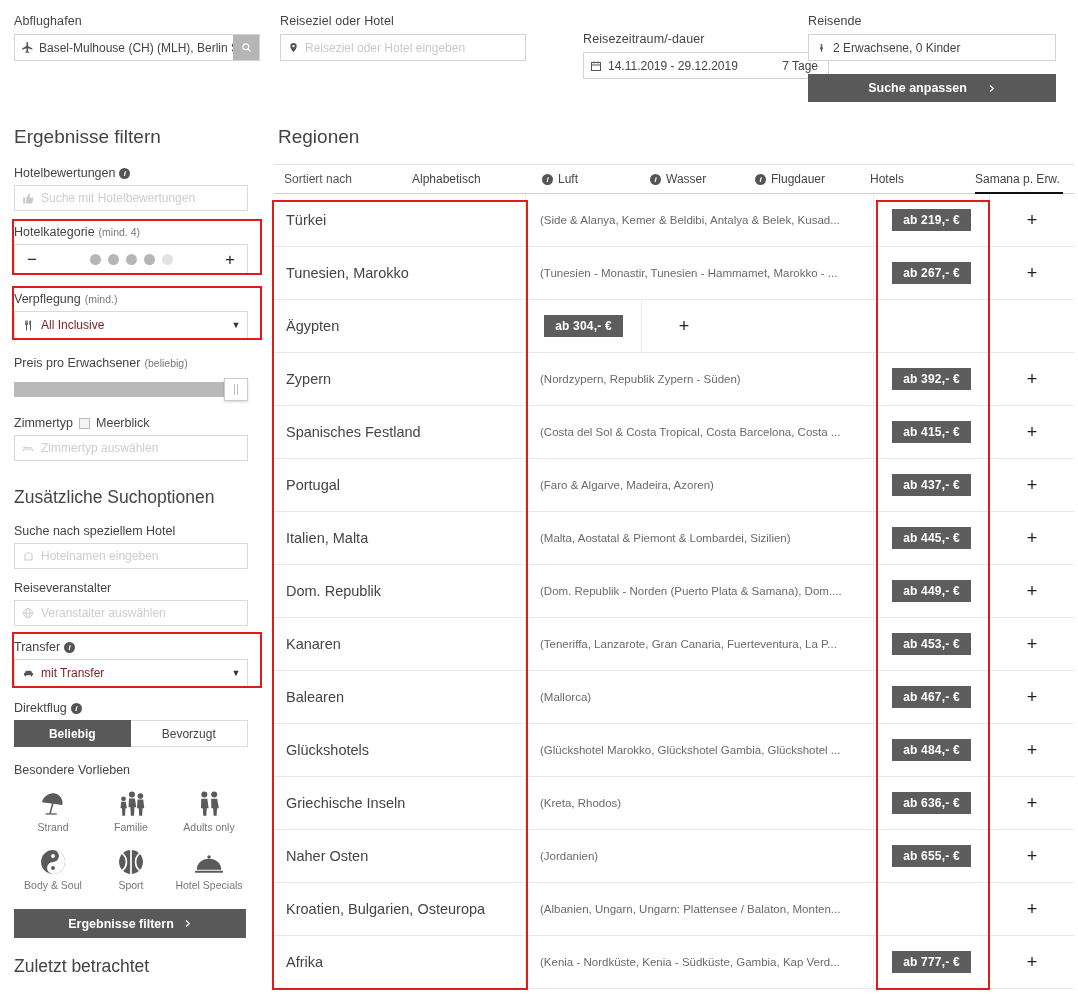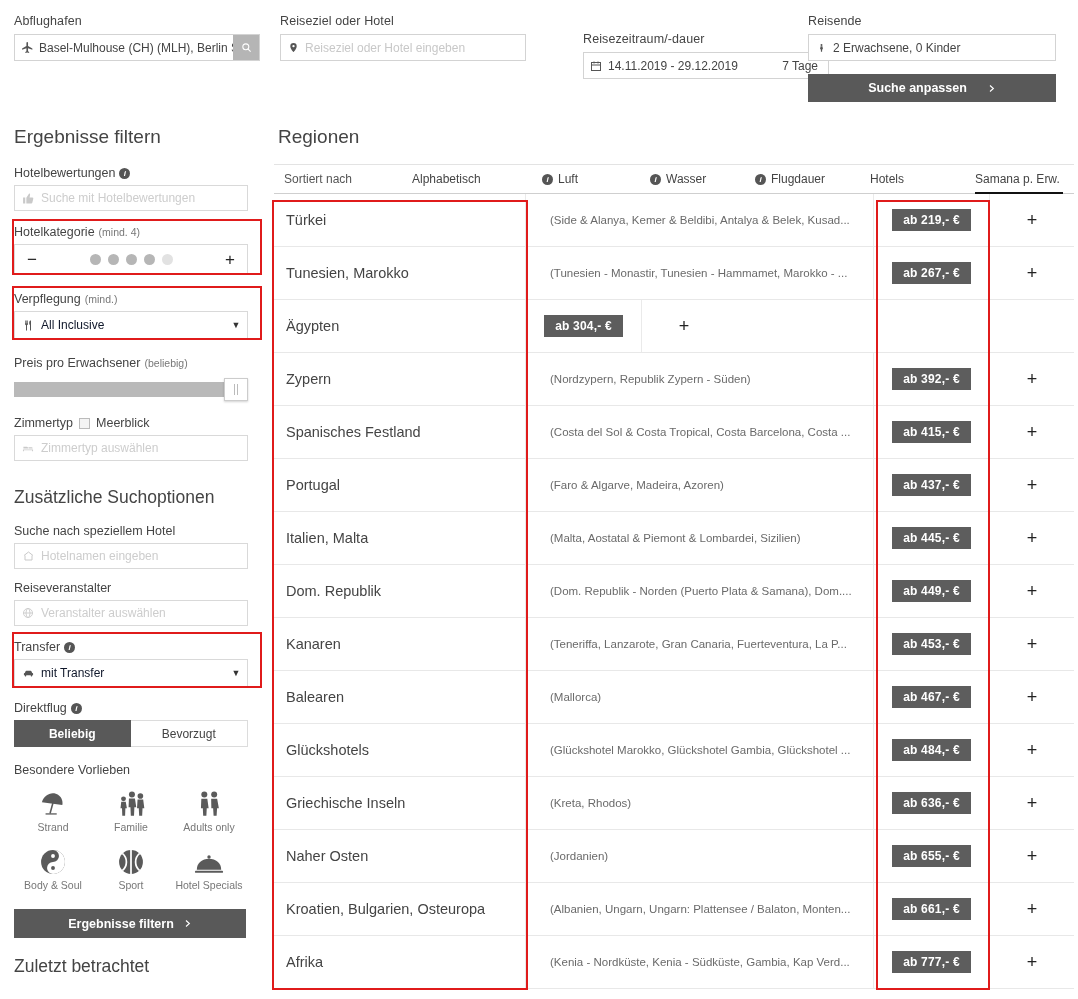--- a/index.html
+++ b/index.html
@@ -61,21 +61,21 @@
     background: #555; color: #fff; font-size: 8px; font-weight: bold;
     align-items: center; justify-content: center; font-style: italic;
   }
   .sb-input {
     height: 26px; border: 1px solid #d9d9d9; background: #fff;
     display: flex; align-items: center; font-size: 12px;
   }
   .sb-input .ico { width: 26px; display: flex; align-items: center; justify-content: center; color: #c9c9c9; font-size: 12px; }
   .sb-input .ico.dark { color: #555; }
   .sb-input .txt { color: #cdcdcd; flex: 1; }
-  .sb-input .txt.dark { color: #0f172a; }
+  .sb-input .txt.dark { color: #7f1d1d; }
   .sb-input .caret { width: 22px; text-align: center; color: #333; font-size: 9px; }
 
   .stepper {
     height: 30px; border: 1px solid #d9d9d9; background: #fff;
     display: flex; align-items: center; justify-content: space-between; padding: 0 12px;
   }
   .stepper .pm { font-size: 17px; color: #222; cursor: pointer; line-height: 1; user-select: none; }
   .dots { display: flex; gap: 7px; }
   .dot { width: 11px; height: 11px; border-radius: 50%; background: #b6b6b6; }
   .dot.off { background: #e2e2e2; }
@@ -134,21 +134,21 @@
   .rows { }
   .rrow {
     display: flex; align-items: stretch; height: 53px;
     border-bottom: 1px solid #e8e8e8;
   }
   .rrow .c-name {
     width: 252px; display: flex; align-items: center; padding-left: 12px;
     font-size: 14.5px; color: #444; border-right: 1px solid #eaeaea;
   }
   .rrow .c-sub {
-    flex: 1; display: flex; align-items: center; padding-left: 24px;
+    flex: 1; display: flex; align-items: center; padding-left: 14px;
     font-size: 11.5px; color: #6a6a6a; overflow: hidden; white-space: nowrap;
     border-right: 1px solid #eaeaea;
   }
   .rrow .c-price {
     width: 116px; display: flex; align-items: center; justify-content: center;
     border-right: 1px solid #eaeaea;
   }
   .rrow .c-price .badge {
     background: #5d5d5d; color: #fff; font-size: 12px; font-weight: bold;
     padding: 4px 11px; white-space: nowrap; letter-spacing: .2px;
@@ -582,23 +582,20 @@
           <div class="c-name">Naher Osten</div>
           <div class="c-sub">(Jordanien)</div>
           <div class="c-price">
             <span class="badge">ab 655,- €</span>
           </div>
           <div class="c-plus">+</div>
         </div>
         <div class="rrow">
           <div class="c-name">Kroatien, Bulgarien, Osteuropa</div>
           <div class="c-sub">(Albanien, Ungarn, Ungarn: Plattensee / Balaton, Monten...</div>
-          <div class="c-price">
-            <span class="badge">ab 661,- €</span>
-          </div>
           <div class="c-plus">+</div>
         </div>
         <div class="rrow">
           <div class="c-name">Afrika</div>
           <div class="c-sub">(Kenia - Nordküste, Kenia - Südküste, Gambia, Kap Verd...</div>
           <div class="c-price">
             <span class="badge">ab 777,- €</span>
           </div>
           <div class="c-plus">+</div>
         </div>

